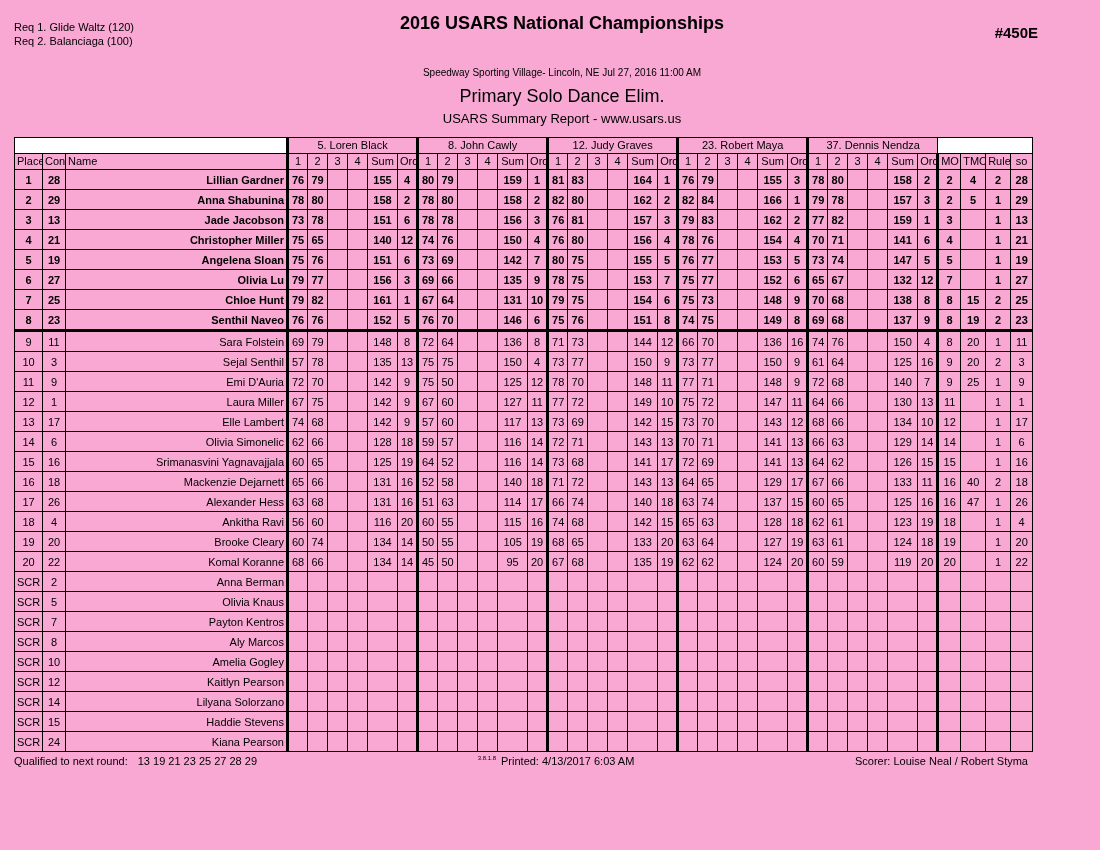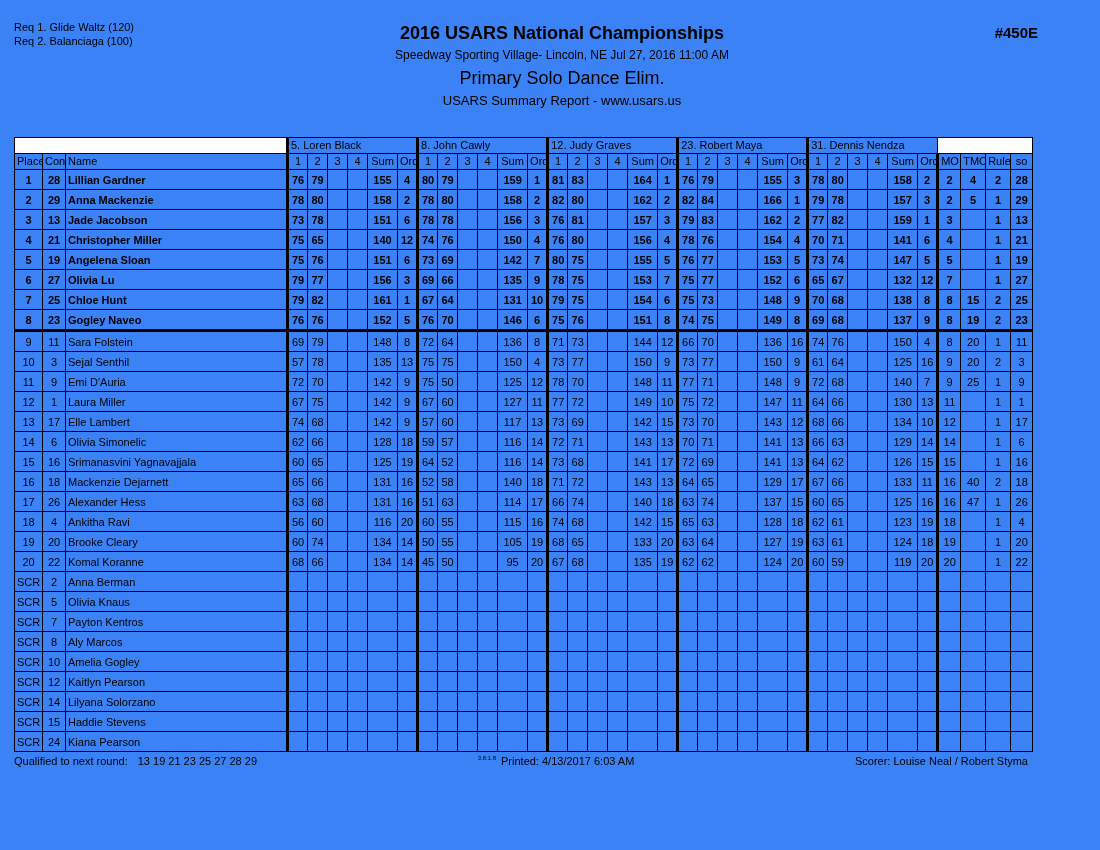--- a/index.html
+++ b/index.html
@@ -1,46 +1,46 @@
 <!DOCTYPE html>
 <html><head>
 <meta charset="utf-8">
 <style>
   html,body { margin:0; padding:0; background:#fff; }
   .page {
-    position:relative; width:1100px; height:850px; background:#3b82f6;
+    position:relative; width:1100px; height:850px; background:#f9a8d4;
     font-family:"Liberation Sans", sans-serif; color:#000; overflow:hidden;
   }
   .req { position:absolute; left:14px; top:20px; font-size:11px; line-height:14px; }
   .event-number { position:absolute; right:62px; top:24px; font-size:15px; font-weight:bold; }
-  .center-head { position:absolute; left:0; right:0; top:22px; text-align:center;padding-left:24px; }
+  .center-head { position:absolute; left:0; right:0; top:12px; text-align:center;padding-left:24px; }
   .center-head .title   { font-size:18px; font-weight:bold; line-height:22px; }
-  .center-head .subtitle{ font-size:12px; line-height:22px; }
+  .center-head .subtitle{ font-size:10px; line-height:22px;margin-top:28px; }
   .center-head .event   { font-size:18px; font-weight:normal; line-height:24px; }
   .center-head .report  { font-size:13px; line-height:22px; }
 
   table.results {
     position:absolute; left:14px; top:137px;
     border-collapse:collapse; table-layout:fixed; width:1018px;
     font-size:11px;
   }
   table.results td, table.results th {
     border:1px solid #000; padding:0 2px; height:19px; line-height:18px;
     overflow:hidden; white-space:nowrap; font-weight:normal;
   }
   table.results thead td, table.results thead th { height:15px; line-height:15px; }
   td.spacer { border:none; background:#fff; }
-  td.judge-name { text-align:left; }
+  td.judge-name { text-align:center; }
   th.hleft { text-align:left; }
   .grp { border-left:3px solid #000 !important; }
   tr.cutoff td { border-bottom:3px solid #000; }
   tr.qualified td { font-weight:bold; }
   td.ord { font-weight:bold; }
   .c { text-align:center; }
-  .l { text-align:left; }
+  .l { text-align:right; }
 
   .footer {
     position:absolute; left:14px; right:72px; top:755px;
     display:flex; justify-content:space-between; font-size:11px;
   }
   .footer .qnums { margin-left:10px;text-align:right; }
   .footer .ver { font-size:6px; vertical-align:top; margin-right:5px; }
 </style>
 </head>
 <body>
@@ -101,21 +101,21 @@
         <col style="width: 25px;">
         <col style="width: 22px;">
       </colgroup>
     <thead>
         <tr>
           <td class="spacer" colspan="3"></td>
           <td class="judge-name grp" colspan="6">5.  Loren Black</td>
           <td class="judge-name grp" colspan="6">8.  John Cawly</td>
           <td class="judge-name grp" colspan="6">12.  Judy Graves</td>
           <td class="judge-name grp" colspan="6">23.  Robert Maya</td>
-          <td class="judge-name grp" colspan="6">31.  Dennis Nendza</td>
+          <td class="judge-name grp" colspan="6">37.  Dennis Nendza</td>
           <td class="spacer" colspan="4"></td>
         </tr>
         <tr>
           <th class="hleft">Place</th>
           <th class="hleft">Cont</th>
           <th class="hleft">Name</th>
           <th class="grp">1</th>
           <th>2</th>
           <th>3</th>
           <th>4</th>
@@ -187,21 +187,21 @@
           <td class="c">158</td>
           <td class="c ord">2</td>
           <td class="c grp">2</td>
           <td class="c">4</td>
           <td class="c">2</td>
           <td class="c">28</td>
         </tr>
         <tr class="qualified">
           <td class="c">2</td>
           <td class="c">29</td>
-          <td class="l">Anna Mackenzie</td>
+          <td class="l">Anna Shabunina</td>
           <td class="c grp">78</td>
           <td class="c">80</td>
           <td class="c"></td>
           <td class="c"></td>
           <td class="c">158</td>
           <td class="c ord">2</td>
           <td class="c grp">78</td>
           <td class="c">80</td>
           <td class="c"></td>
           <td class="c"></td>
@@ -421,21 +421,21 @@
           <td class="c">138</td>
           <td class="c ord">8</td>
           <td class="c grp">8</td>
           <td class="c">15</td>
           <td class="c">2</td>
           <td class="c">25</td>
         </tr>
         <tr class="qualified cutoff">
           <td class="c">8</td>
           <td class="c">23</td>
-          <td class="l">Gogley Naveo</td>
+          <td class="l">Senthil Naveo</td>
           <td class="c grp">76</td>
           <td class="c">76</td>
           <td class="c"></td>
           <td class="c"></td>
           <td class="c">152</td>
           <td class="c ord">5</td>
           <td class="c grp">76</td>
           <td class="c">70</td>
           <td class="c"></td>
           <td class="c"></td>

